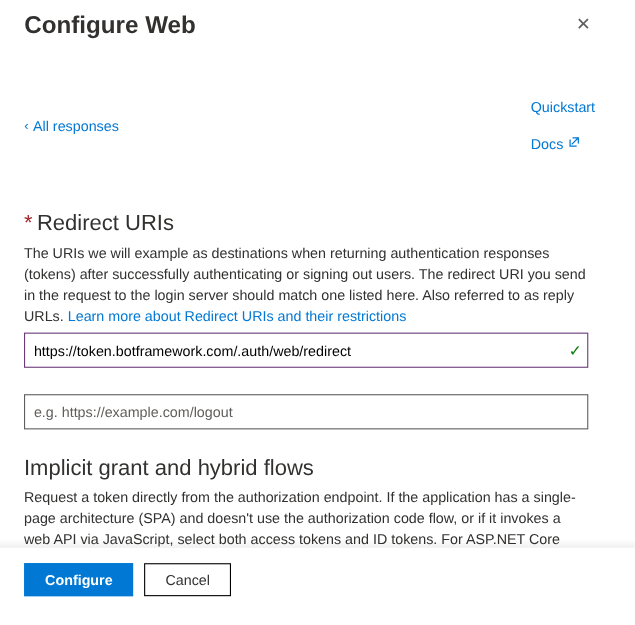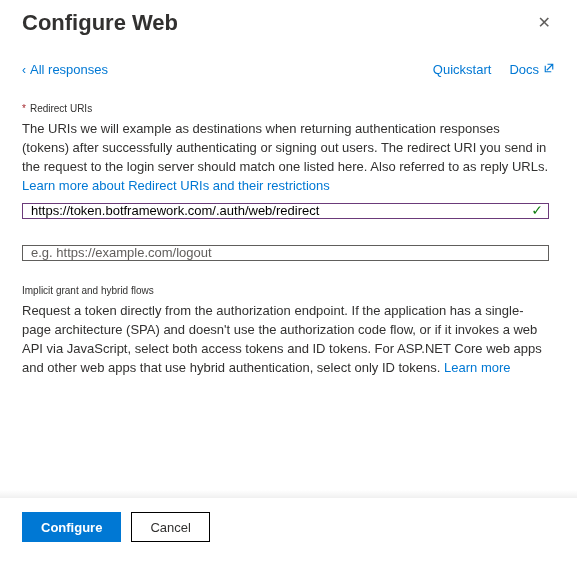--- a/index.html
+++ b/index.html
@@ -7,24 +7,25 @@
     margin: 0;
     font-family: "Segoe UI", Arial, sans-serif;
     color: #323130;
     background: #fff;
     width: 577px;
     height: 568px;
     overflow: hidden;
     position: relative;
   }
   .panel {
-    padding: 10px 22px 0 22px;
+    padding: 10px 36px 0 22px;
     height: 500px;
     display: flex;
     flex-direction: column;
+    gap: 28px;
   }
   .header-row {
     display: flex;
     align-items: center;
     justify-content: space-between;
     margin-bottom: 26px;
   }
   .page-title {
     font-size: 22px;
     font-weight: 600;
@@ -40,34 +41,34 @@
   .topbar {
     display: flex;
     align-items: center;
     justify-content: space-between;
     margin-bottom: 20px;
     font-size: 13px;
   }
   .link { color: #0078d4; cursor: pointer; }
   .back-link { display: inline-flex; align-items: center; gap: 4px; }
   .chevron { font-size: 12px; }
-  .topbar-right { display: flex; gap: 18px; align-items: flex-start; }
+  .topbar-right { display: flex; gap: 18px; align-items: flex-start; flex-direction: column; }
   .docs-link { display: inline-flex; align-items: center; gap: 4px; }
   .ext-icon svg { width: 12px; height: 12px; stroke: #0078d4; fill: none; stroke-width: 1.5; }
   .scroll-area {
     overflow-y: scroll;
     flex: 1;
     padding-right: 6px;
   }
   
   .scroll-area::-webkit-scrollbar { width: 6px; }
   .scroll-area::-webkit-scrollbar-thumb { background: #c8c6c4; border-radius: 3px; }
   .scroll-area::-webkit-scrollbar-track { background: transparent; }
   .section-title {
-    font-size: 10px;
+    font-size: 20px;
     font-weight: 400;
     margin: 6px 0 6px 0;
     color: #323130;
   }
   .required::before {
     content: "*";
     color: #a4262c;
     margin-right: 4px;
   }
   .desc {
@@ -75,21 +76,21 @@
     line-height: 1.45;
     color: #323130;
     margin: 4px 0 6px 0;
   }
   .field-wrap {
     position: relative;
     margin-bottom: 24px;
   }
   .text-input {
     width: 100%;
-    height: 16px;
+    height: 32px;
     padding: 4px 28px 4px 8px;
     font-size: 13px;
     font-family: inherit;
     border: 1px solid #605e5c;
   }
   .text-input.valid {
     border-color: #6b3a7a;
   }
   .check-icon {
     position: absolute;

